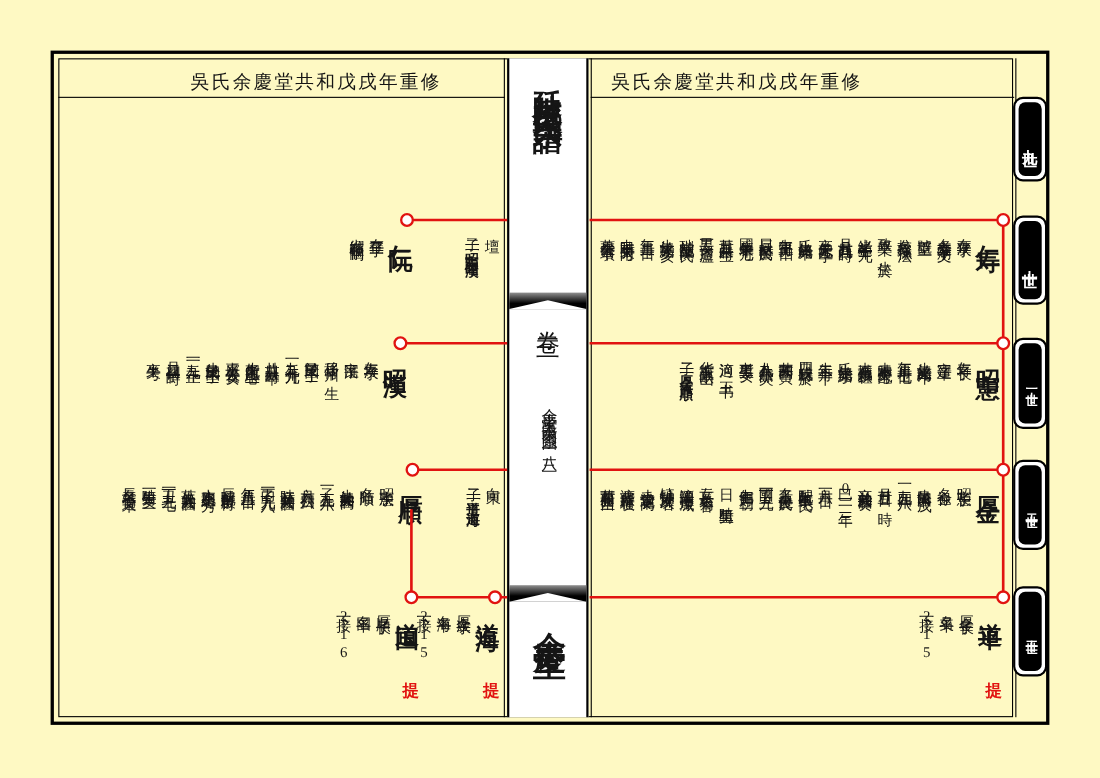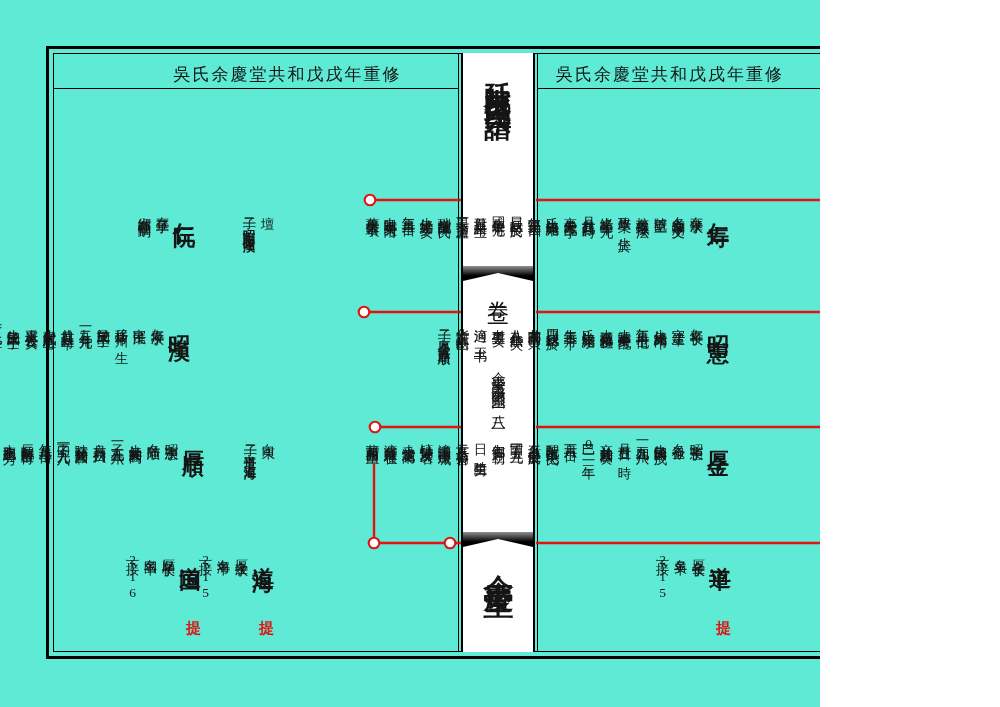--- a/index.html
+++ b/index.html
@@ -1,18 +1,18 @@
 <!DOCTYPE html>
 <html style="--tree: #e11310;"><head>
 <meta charset="utf-8">
 <style>
   * { box-sizing: border-box; margin: 0; padding: 0; }
   html,body { background:#fff; }
   #stage {
-    position: relative; width: 820px; height: 707px; background: #5eead4;
+    position: relative; width: 1000px; height: 707px; background: #fef9c3;
     font-family: "Liberation Serif", "DejaVu Serif", serif; color: #151515;
     overflow: hidden;
   }
   .abs { position: absolute; }
 
   
   .outer-frame { left:46px; top:46px; width:908px; height:613px; border:3px solid #000; }
   .inner-frame { left:53px; top:53px; width:868px; height:599px; border:1px solid #000; }
   .tabs-rail   { left:923px; top:53px; width:1px; height:599px; background:#000; }
   .spine-sep-l { left:458px; top:53px; width:1px; height:599px; background:#000; }

